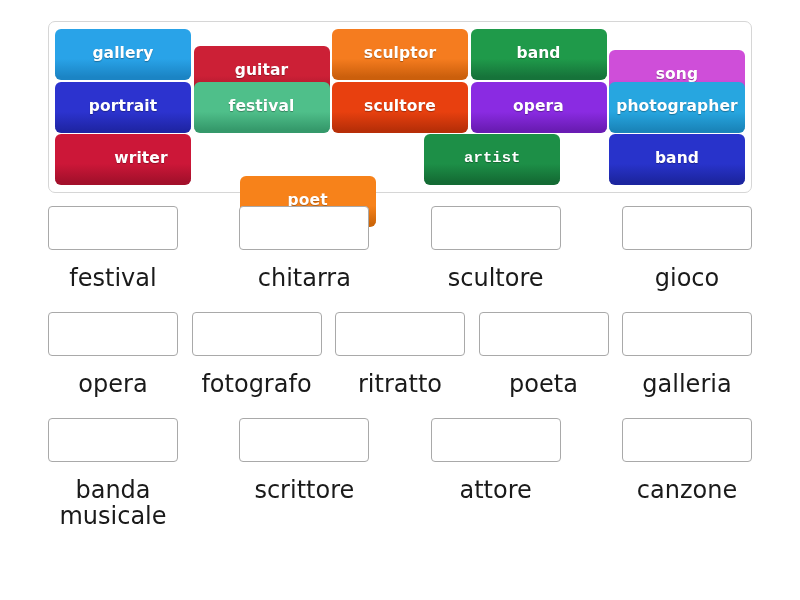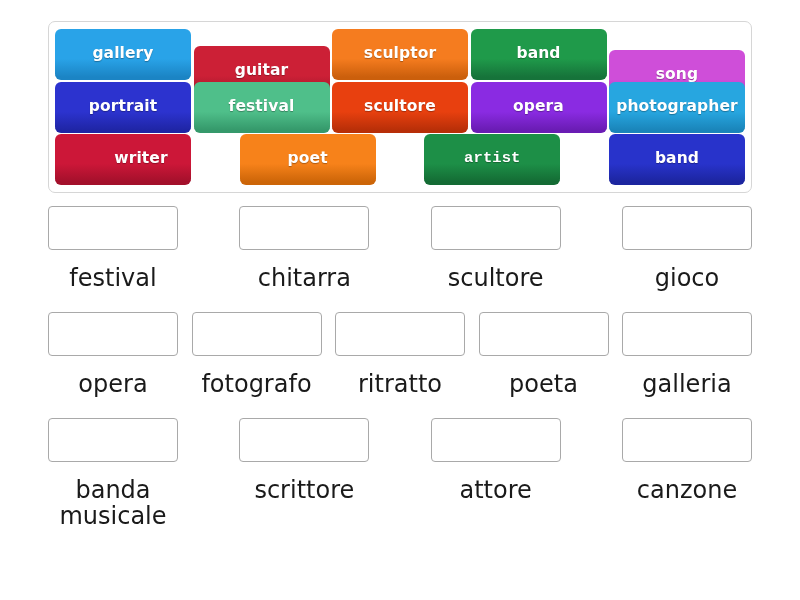--- a/index.html
+++ b/index.html
@@ -110,21 +110,21 @@
     </div>
     <div class="tile-row">
       <div class="tile" style="background: linear-gradient(rgb(44, 51, 207) 0%, rgb(44, 51, 207) 62%, rgb(31, 37, 165) 100%); border-bottom: 3px solid rgb(31, 37, 165);">portrait</div>
       <div class="tile" style="background: linear-gradient(rgb(79, 191, 138) 0%, rgb(79, 191, 138) 62%, rgb(53, 153, 107) 100%); border-bottom: 3px solid rgb(53, 153, 107);">festival</div>
       <div class="tile" style="background: linear-gradient(rgb(232, 64, 15) 0%, rgb(232, 64, 15) 62%, rgb(184, 47, 8) 100%); border-bottom: 3px solid rgb(184, 47, 8);">scultore</div>
       <div class="tile" style="background: linear-gradient(rgb(138, 43, 226) 0%, rgb(138, 43, 226) 62%, rgb(106, 28, 180) 100%); border-bottom: 3px solid rgb(106, 28, 180);">opera</div>
       <div class="tile" style="background: linear-gradient(rgb(39, 166, 224) 0%, rgb(39, 166, 224) 62%, rgb(26, 133, 186) 100%); border-bottom: 3px solid rgb(26, 133, 186);">photographer</div>
     </div>
     <div class="tile-row">
       <div class="tile" style="background: linear-gradient(rgb(204, 23, 56) 0%, rgb(204, 23, 56) 62%, rgb(163, 16, 43) 100%); border-bottom: 3px solid rgb(163, 16, 43); padding-left: 36px;">writer</div>
-      <div class="tile" style="background: linear-gradient(rgb(247, 130, 26) 0%, rgb(247, 130, 26) 62%, rgb(204, 101, 8) 100%); border-bottom: 3px solid rgb(204, 101, 8);">poet</div>
+      <div class="tile" style="background: linear-gradient(rgb(247, 130, 26) 0%, rgb(247, 130, 26) 62%, rgb(204, 101, 8) 100%); border-bottom: 3px solid rgb(204, 101, 8); margin-top: 42px;">poet</div>
       <div class="tile" style="background: linear-gradient(rgb(29, 143, 71) 0%, rgb(29, 143, 71) 62%, rgb(20, 107, 52) 100%); border-bottom: 3px solid rgb(20, 107, 52); font-family: Liberation Mono, monospace;">artist</div>
       <div class="tile" style="background: linear-gradient(rgb(40, 51, 203) 0%, rgb(40, 51, 203) 62%, rgb(28, 37, 159) 100%); border-bottom: 3px solid rgb(28, 37, 159);">band</div>
     </div>
   </div>
 
 <div id="answer-grid">
     <div class="answer-row">
       <div class="answer-cell">
         <div class="drop-zone"></div>
         <div class="answer-label">festival</div>

